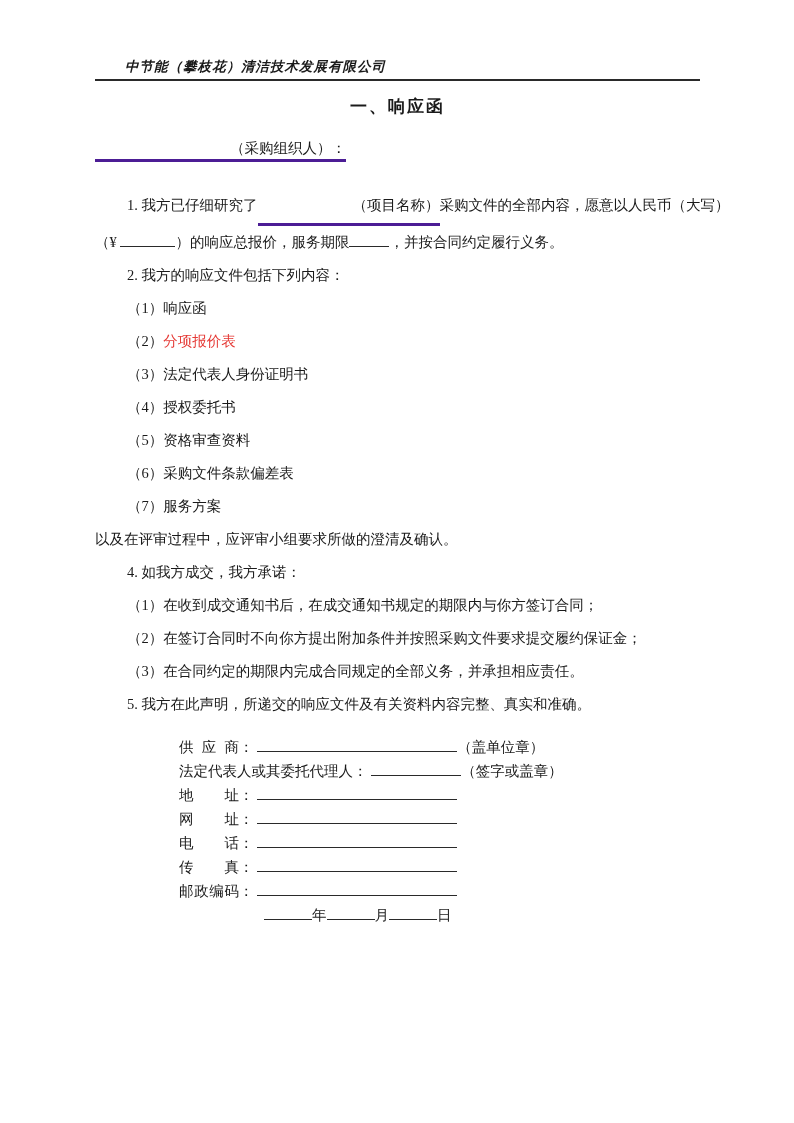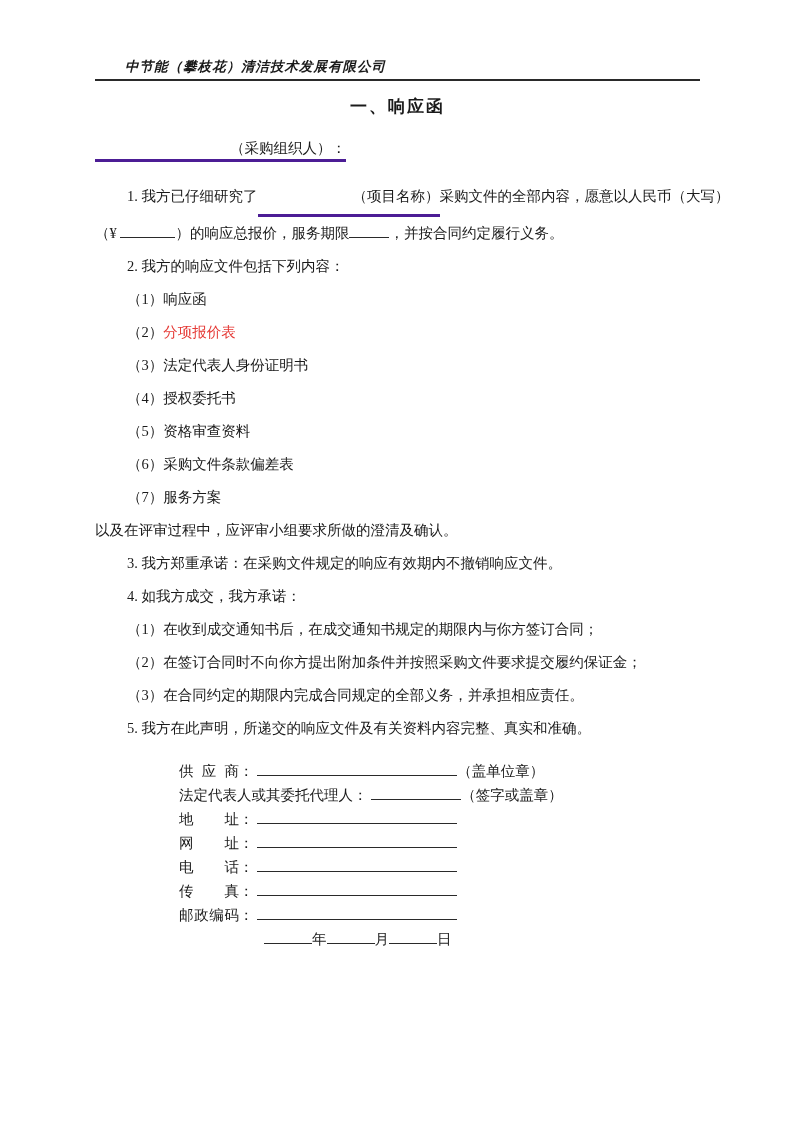--- a/index.html
+++ b/index.html
@@ -29,21 +29,21 @@
   .gap { display:inline-block; height:12px; vertical-align:baseline; }
   .blank {
     display:inline-block; border-bottom:1px solid #2a2a2a;
     height:13px; vertical-align:baseline;
   }
   .w40{width:40px} .w48{width:48px} .w55{width:55px} .w90{width:90px}
   .w95{width:95px} .w135{width:135px} .w200{width:200px}
 
   .para { line-height:33px; white-space:nowrap; }
   .indent { padding-left:32px; }
-  .mt11 { margin-top:18px; }
+  .mt11 { margin-top:27px; }
   .red { color:var(--red,#e53935); }
 
   .signature { margin-top:14px; margin-left:84px; line-height:24px; }
   .sig-row { white-space:nowrap; }
   .sig-label {
     display:inline-block; width:60px; text-align:justify;
     text-align-last:justify; text-justify:inter-character; vertical-align:baseline;
   }
   .date-row { margin-left:85px; }
 
@@ -94,21 +94,20 @@
       <span>（5）</span><span>资格审查资料</span>
     </div>
     <div class="para indent">
       <span>（6）</span><span>采购文件条款偏差表</span>
     </div>
     <div class="para indent">
       <span>（7）</span><span>服务方案</span>
     </div>
 
     <div class="para">以及在评审过程中，应评审小组要求所做的澄清及确认。</div>
-    <div class="para indent">3. 我方郑重承诺：在采购文件规定的响应有效期内不撤销响应文件。</div>
     <div class="para indent">4. 如我方成交，我方承诺：</div>
 
     <div class="para indent">（1）在收到成交通知书后，在成交通知书规定的期限内与你方签订合同；</div>
     <div class="para indent">（2）在签订合同时不向你方提出附加条件并按照采购文件要求提交履约保证金；</div>
     <div class="para indent">（3）在合同约定的期限内完成合同规定的全部义务，并承担相应责任。</div>
 
     <div class="para indent">5. 我方在此声明，所递交的响应文件及有关资料内容完整、真实和准确。</div>
 
     <div class="signature">
       <div class="sig-row">

